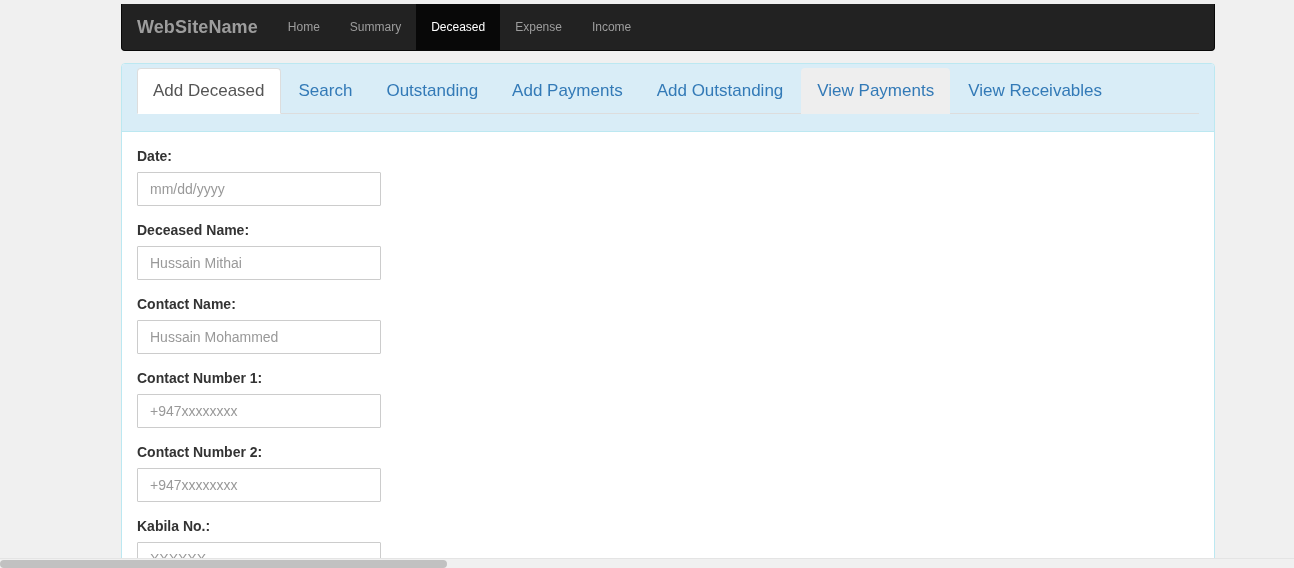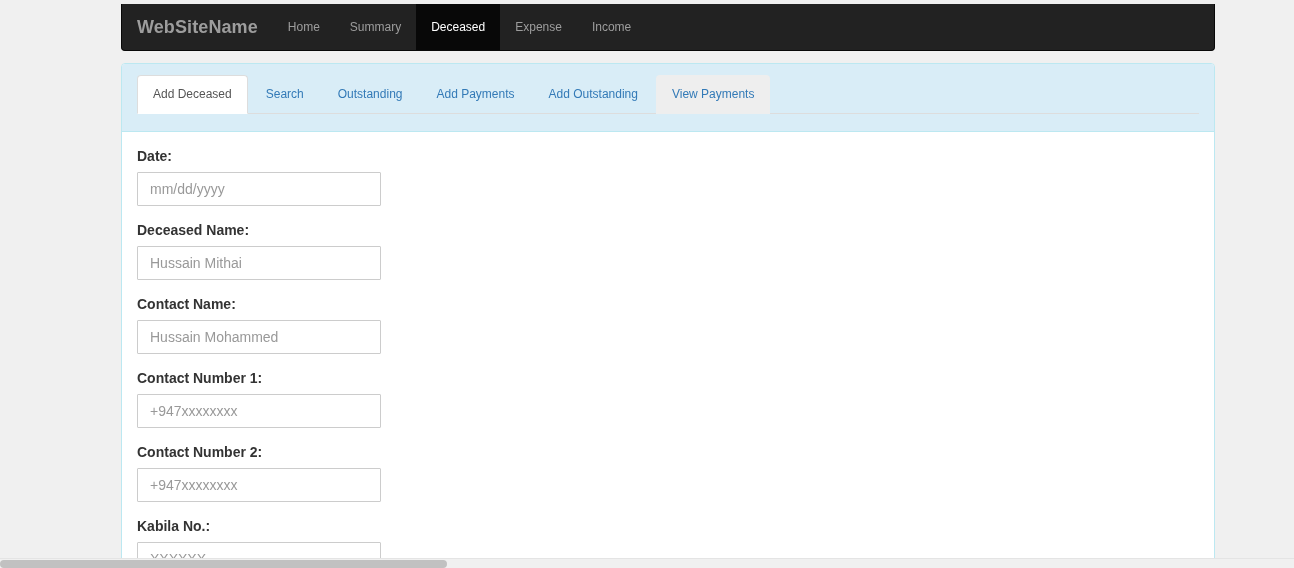--- a/index.html
+++ b/index.html
@@ -93,21 +93,21 @@
     align-items: flex-end;
     list-style: none;
     margin: 0;
     padding: 0;
     border-bottom: 1px solid #ddd;
     height: 40px;
   }
   .tab {
     display: block;
     padding: 10px 15px;
-    font-size: 12px;
+    font-size: 17px;
     line-height: 1.42857;
     color: #337ab7;
     text-decoration: none;
     border: 1px solid transparent;
     border-radius: 4px 4px 0 0;
     margin-right: 2px;
     margin-bottom: -1px;
     white-space: nowrap;
     cursor: pointer;
   }
@@ -216,20 +216,23 @@
           </li>
           <li>
             <a class="tab">Add Payments</a>
           </li>
           <li>
             <a class="tab">Add Outstanding</a>
           </li>
           <li>
             <a class="tab hover">View Payments</a>
           </li>
+          <li>
+            <a class="tab">View Receivables</a>
+          </li>
         </ul>
     </div>
 
     <div class="panel-body">
       <form id="form-fields">
           <div class="form-group">
             <label class="form-label">Date:</label>
             <input type="text" class="form-control" placeholder="mm/dd/yyyy" style="">
           </div>
           <div class="form-group">

